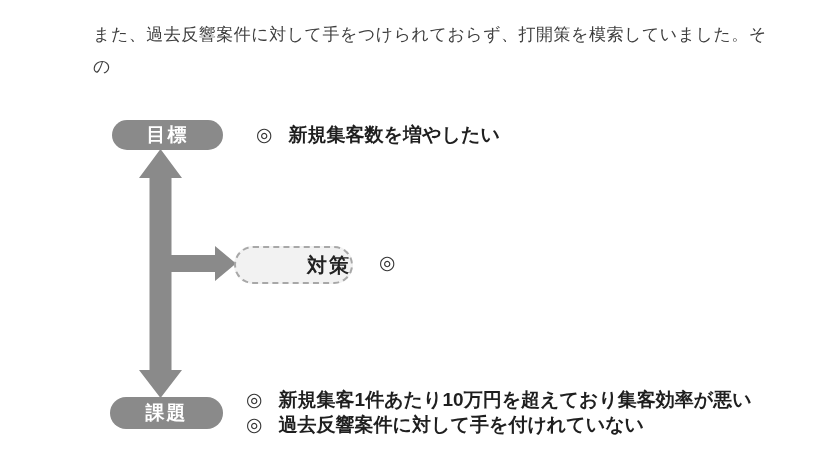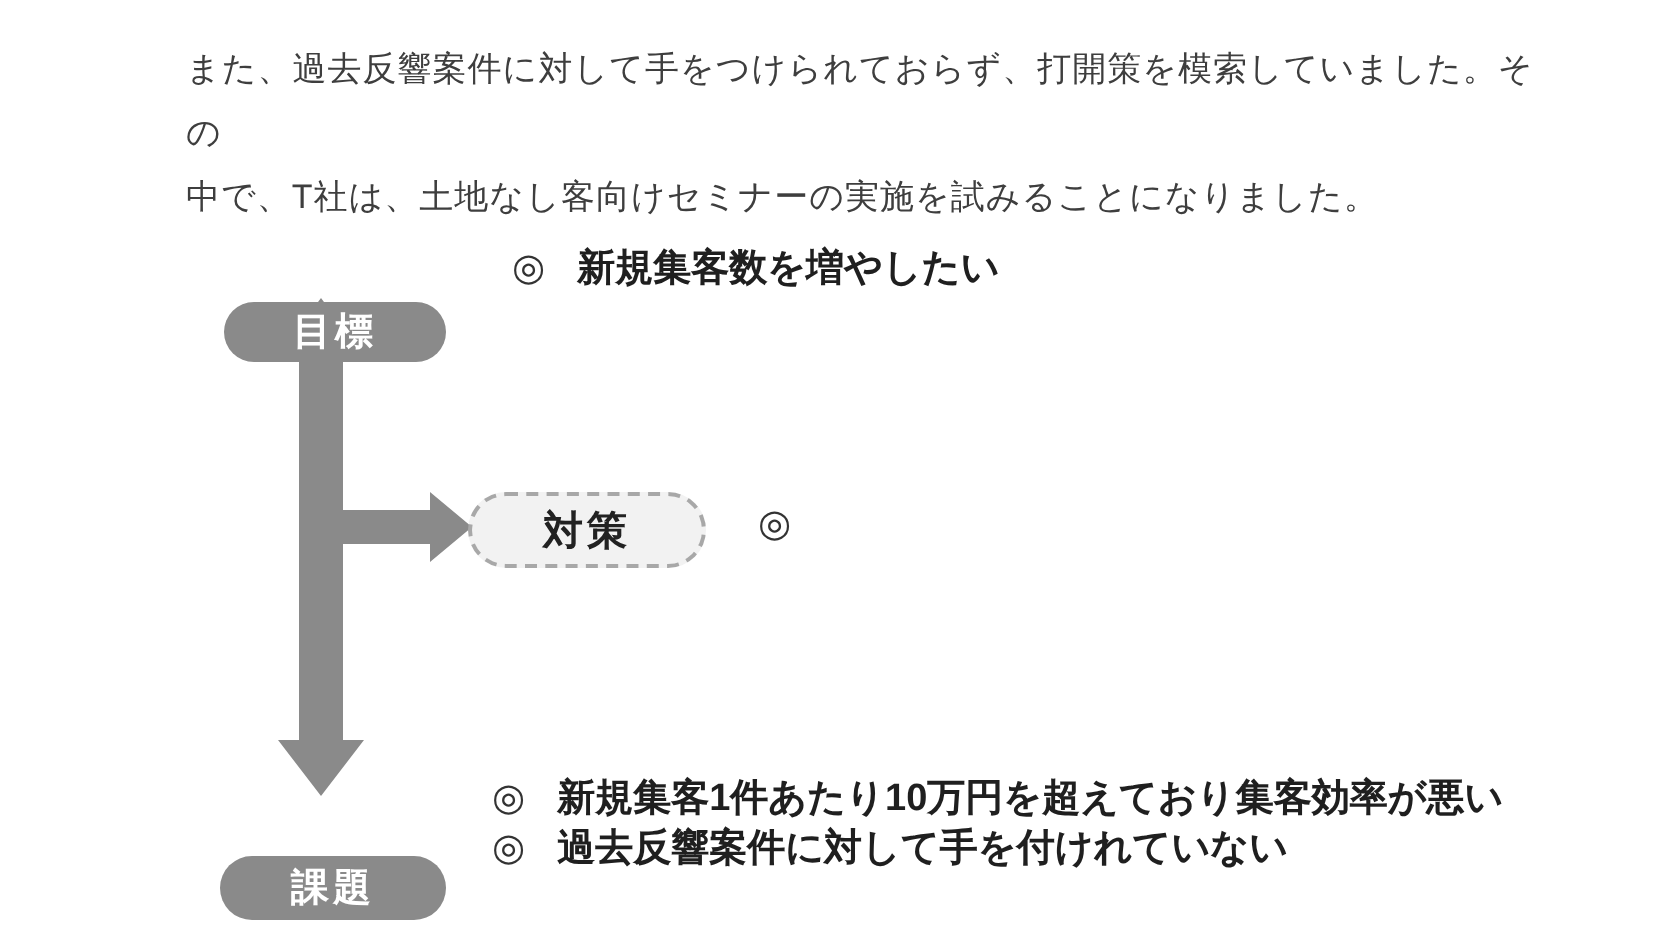--- a/index.html
+++ b/index.html
@@ -32,32 +32,32 @@
     align-items: center;
     justify-content: center;
     box-sizing: border-box;
     font-weight: 700;
   }
   .pill-solid {
     background: #8a8a8a;
     color: #ffffff;
     font-size: 19px;
     letter-spacing: 2px;
-    margin-top: 31px;
   }
   .pill-goal   { left: 112px; top: 120px; width: 111px; height: 30px; border-radius: 15px; }
   .pill-issue  { left: 110px; top: 397px; width: 113px; height: 32px; border-radius: 16px; }
   .pill-measure {
     left: 234px; top: 246px; width: 119px; height: 38px;
     border-radius: 19px;
     background: #f2f2f2;
     border: 2px dashed #a8a8a8;
     color: #222222;
     font-size: 20px;
     letter-spacing: 2px;
+    justify-content: flex-end;
   }
   .arrow-svg {
     position: absolute;
     left: 135px;
     top: 148px;
     width: 110px;
     height: 255px;
   }
   .bullet-row {
     position: absolute;
@@ -78,21 +78,20 @@
   .row-issue-1 { left: 246px; top: 387px; }
   .row-issue-2 { left: 246px; top: 412px; }
 </style>
 </head>
 <body>
 
 <div class="page">
 
   <div class="intro">
     <div>また、過去反響案件に対して手をつけられておらず、打開策を模索していました。その</div>
-    <div>中で、T社は、土地なし客向けセミナーの実施を試みることになりました。</div>
   </div>
 
   <svg class="arrow-svg" viewBox="0 0 110 255" xmlns="http://www.w3.org/2000/svg">
     <polygon points="25.5,1 47,30 36.5,30 36.5,222 47,222 25.5,250 4,222 14.5,222 14.5,30 4,30" fill="#8a8a8a"></polygon>
     <polygon points="28,107 80,107 80,98 101,115.5 80,133 80,124 28,124" fill="#8a8a8a"></polygon>
   </svg>
 
   <div class="pill pill-solid pill-goal">
     <span>目標</span>
   </div>

